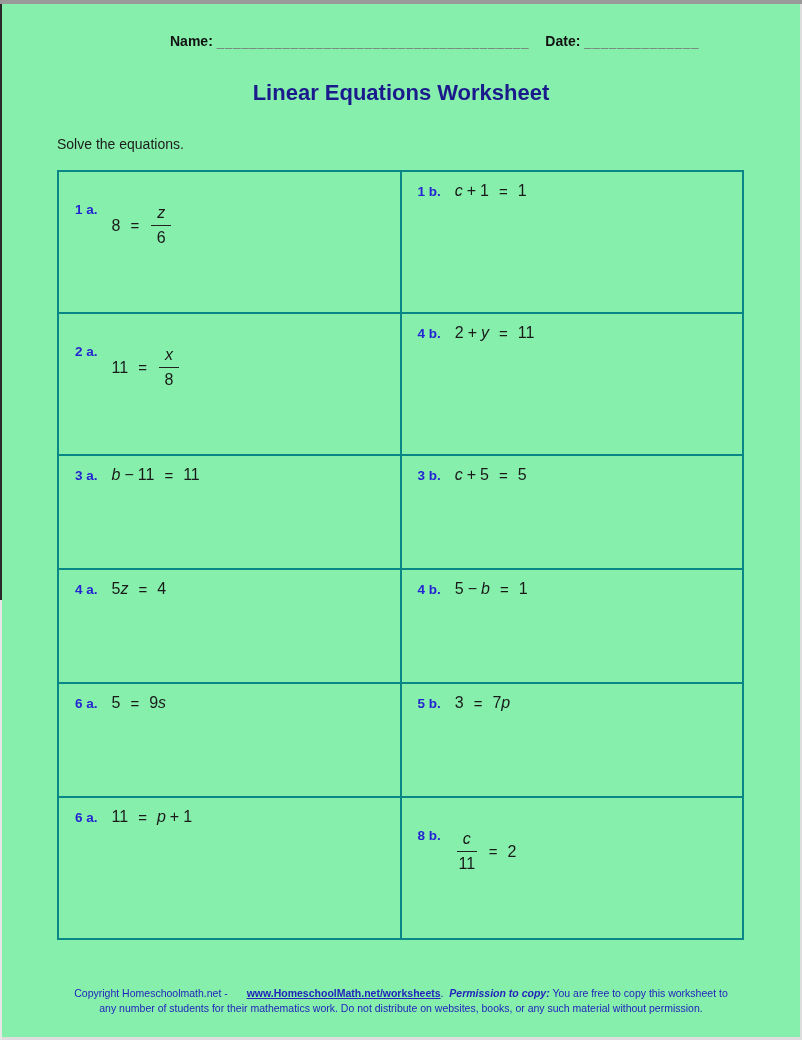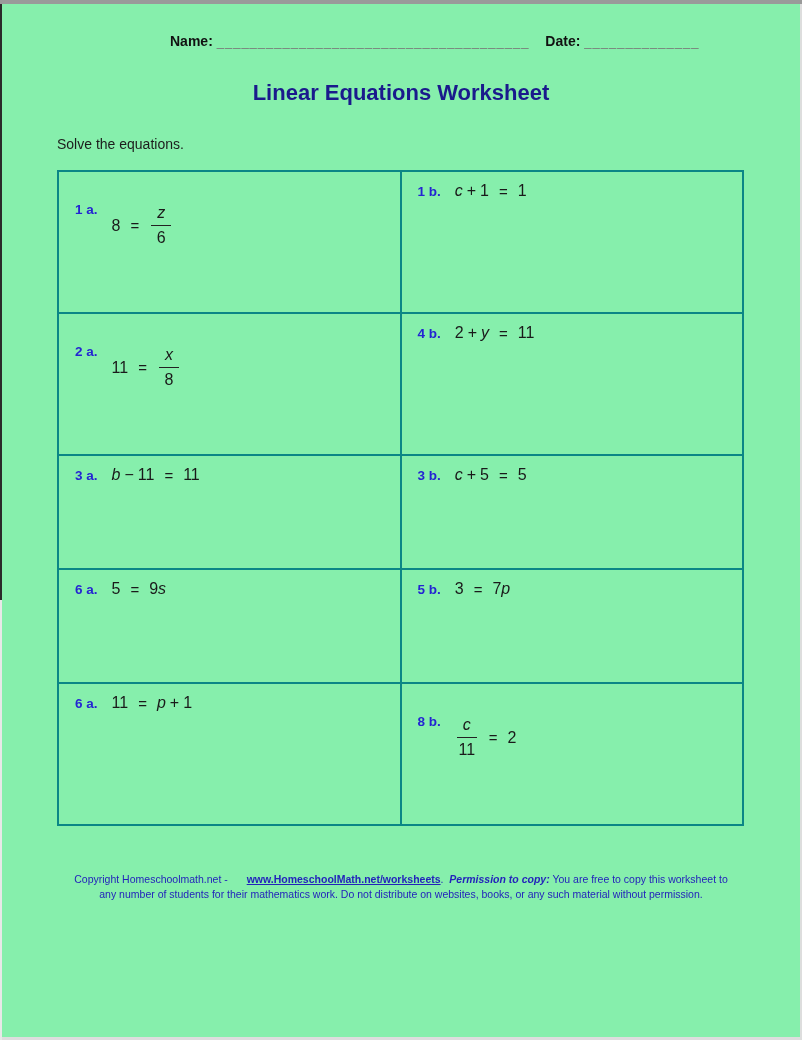--- a/index.html
+++ b/index.html
@@ -212,20 +212,45 @@
                 <span class="tk-n">5</span>
                 <span class="tk-eq">=</span>
                 <span class="tk-n">5</span>
               </span>
             </div>
           </td>
         </tr>
         <tr class="r-short">
           <td>
             <div class="cell">
+              <span class="plabel">4 a.</span>
+              <span class="equation">
+                <span class="tk-n">5</span>
+                <span class="tk-v">z</span>
+                <span class="tk-eq">=</span>
+                <span class="tk-n">4</span>
+              </span>
+            </div>
+          </td>
+          <td>
+            <div class="cell">
+              <span class="plabel">4 b.</span>
+              <span class="equation">
+                <span class="tk-n">5</span>
+                <span class="tk-op">−</span>
+                <span class="tk-v">b</span>
+                <span class="tk-eq">=</span>
+                <span class="tk-n">1</span>
+              </span>
+            </div>
+          </td>
+        </tr>
+        <tr class="r-short">
+          <td>
+            <div class="cell">
               <span class="plabel">6 a.</span>
               <span class="equation">
                 <span class="tk-n">5</span>
                 <span class="tk-eq">=</span>
                 <span class="tk-n">9</span>
                 <span class="tk-v">s</span>
               </span>
             </div>
           </td>
           <td>

